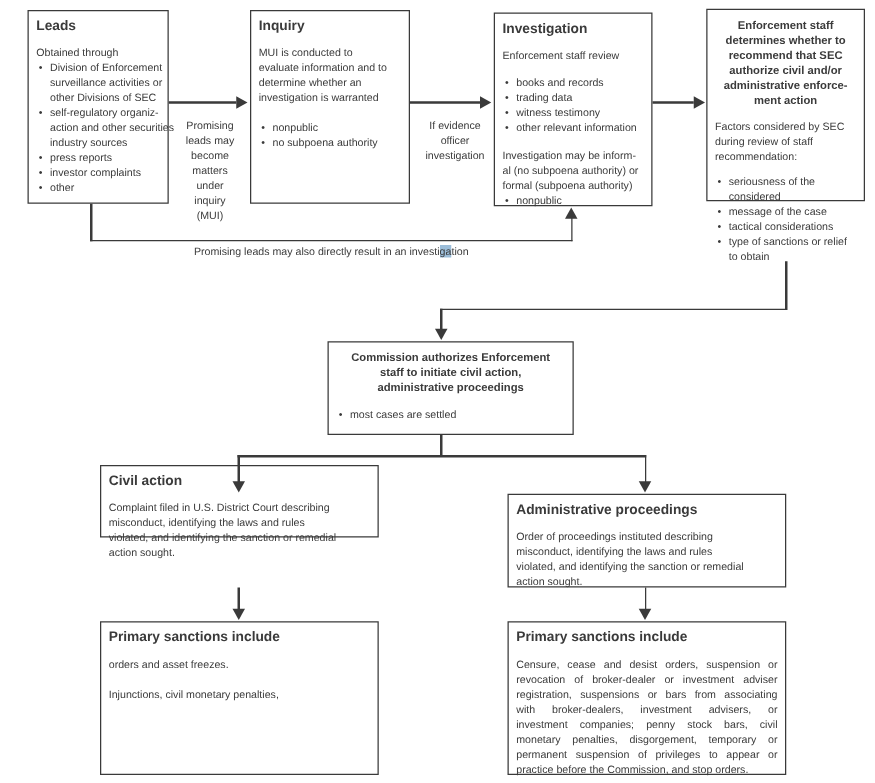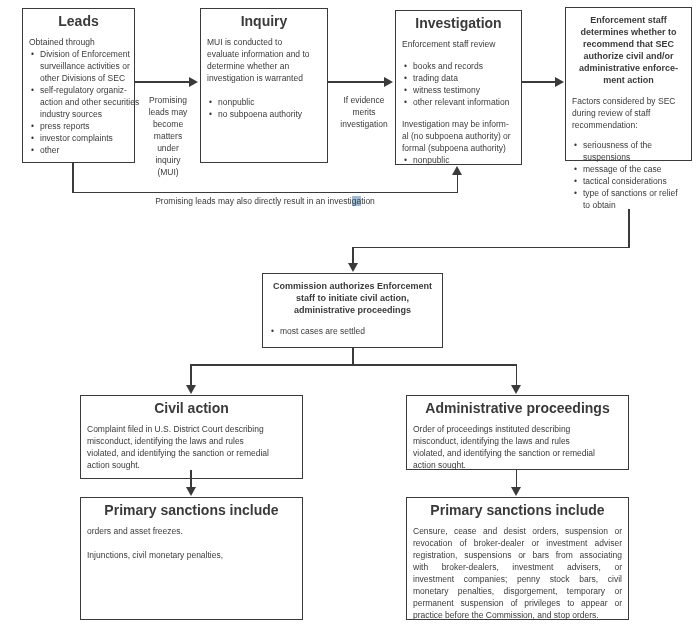--- a/index.html
+++ b/index.html
@@ -8,21 +8,21 @@
     --highlight:#9bbdd9;
     --background:#ffffff;
   }
   html,body{margin:0;padding:0;background:var(--background);}
   #canvas{
     position:relative;width:700px;height:626px;background:var(--background);
     font-family:"Liberation Sans","DejaVu Sans",sans-serif;
     color:var(--text);font-size:8.5px;line-height:12px;overflow:hidden;
   }
   .box{position:absolute;border:1.5px solid var(--line);background:var(--background);padding:6px;box-sizing:border-box;}
-  .ttl{font-weight:bold;text-align:center;font-size:14px;}
+  .ttl{font-weight:bold;font-size:11px;}
   .ttl-block{margin-bottom:9px;}
   .ttl-line{font-weight:bold;text-align:center;font-size:9px;white-space:nowrap;}
   .ln{white-space:nowrap;}
   .jln{text-align:justify;text-align-last:justify;}
   .bullet{position:relative;padding-left:11px;}
   .bullet::before{content:"\2022";position:absolute;left:2px;top:0;}
   .gap8{height:8px;} .gap10{height:10px;} .gap12{height:12px;}
   .hln{position:absolute;height:1.5px;background:var(--line);}
   .vln{position:absolute;width:1.5px;background:var(--line);}
   .ah{position:absolute;width:0;height:0;}
@@ -109,46 +109,46 @@
       <div class="ttl-line">authorize civil and/or</div>
       <div class="ttl-line">administrative enforce-</div>
       <div class="ttl-line">ment action</div>
     </div>
     <div class="ln">Factors considered by SEC</div>
     <div class="ln">during review of staff</div>
     <div class="ln">recommendation:</div>
     <div class="gap8"></div>
     <div class="bullet">
       <div class="ln">seriousness of the</div>
-      <div class="ln">suspensions</div>
+      <div class="ln">considered</div>
     </div>
     <div class="bullet">
       <div class="ln">message of the case</div>
     </div>
     <div class="bullet">
       <div class="ln">tactical considerations</div>
     </div>
     <div class="bullet">
       <div class="ln">type of sanctions or relief</div>
       <div class="ln">to obtain</div>
     </div>
   </div>
 
-  <div class="box" style="left:262px;top:273px;width:181px;height:75px;">
+  <div class="box" style="left:262px;top:273px;width:197px;height:75px;">
     <div class="ttl-block">
       <div class="ttl-line">Commission authorizes Enforcement</div>
       <div class="ttl-line">staff to initiate civil action,</div>
       <div class="ttl-line">administrative proceedings</div>
     </div>
     <div class="bullet">
       <div class="ln">most cases are settled</div>
     </div>
   </div>
 
-  <div class="box" style="left:80px;top:395px;width:223px;height:84px;">
+  <div class="box" style="left:80px;top:372px;width:223px;height:58px;">
     <div class="ttl ttl-block">Civil action</div>
     <div class="ln">Complaint filed in U.S. District Court describing</div>
     <div class="ln">misconduct, identifying the laws and rules</div>
     <div class="ln">violated, and identifying the sanction or remedial</div>
     <div class="ln">action sought.</div>
   </div>
 
   <div class="box" style="left:406px;top:395px;width:223px;height:75px;">
     <div class="ttl ttl-block">Administrative proceedings</div>
     <div class="ln">Order of proceedings instituted describing</div>
@@ -181,21 +181,21 @@
     <div class="ln">leads may</div>
     <div class="ln">become</div>
     <div class="ln">matters</div>
     <div class="ln">under</div>
     <div class="ln">inquiry</div>
     <div class="ln">(MUI)</div>
   </div>
 
   <div class="flow-label" style="left:332px;top:94px;width:64px;">
     <div class="ln">If evidence</div>
-    <div class="ln">merits</div>
+    <div class="ln">officer</div>
     <div class="ln">investigation</div>
   </div>
 
   <div class="flow-label" style="left:100px;top:195px;width:330px;">
     <span>Promising leads may also directly result in an investi</span><span class="hl">ga</span><span>tion</span>
   </div>
 
   <div class="hln" style="left:135px;top:81px;width:54px;"></div>
   <div class="ah ah-r" style="left:189px;top:77px;"></div>
 

